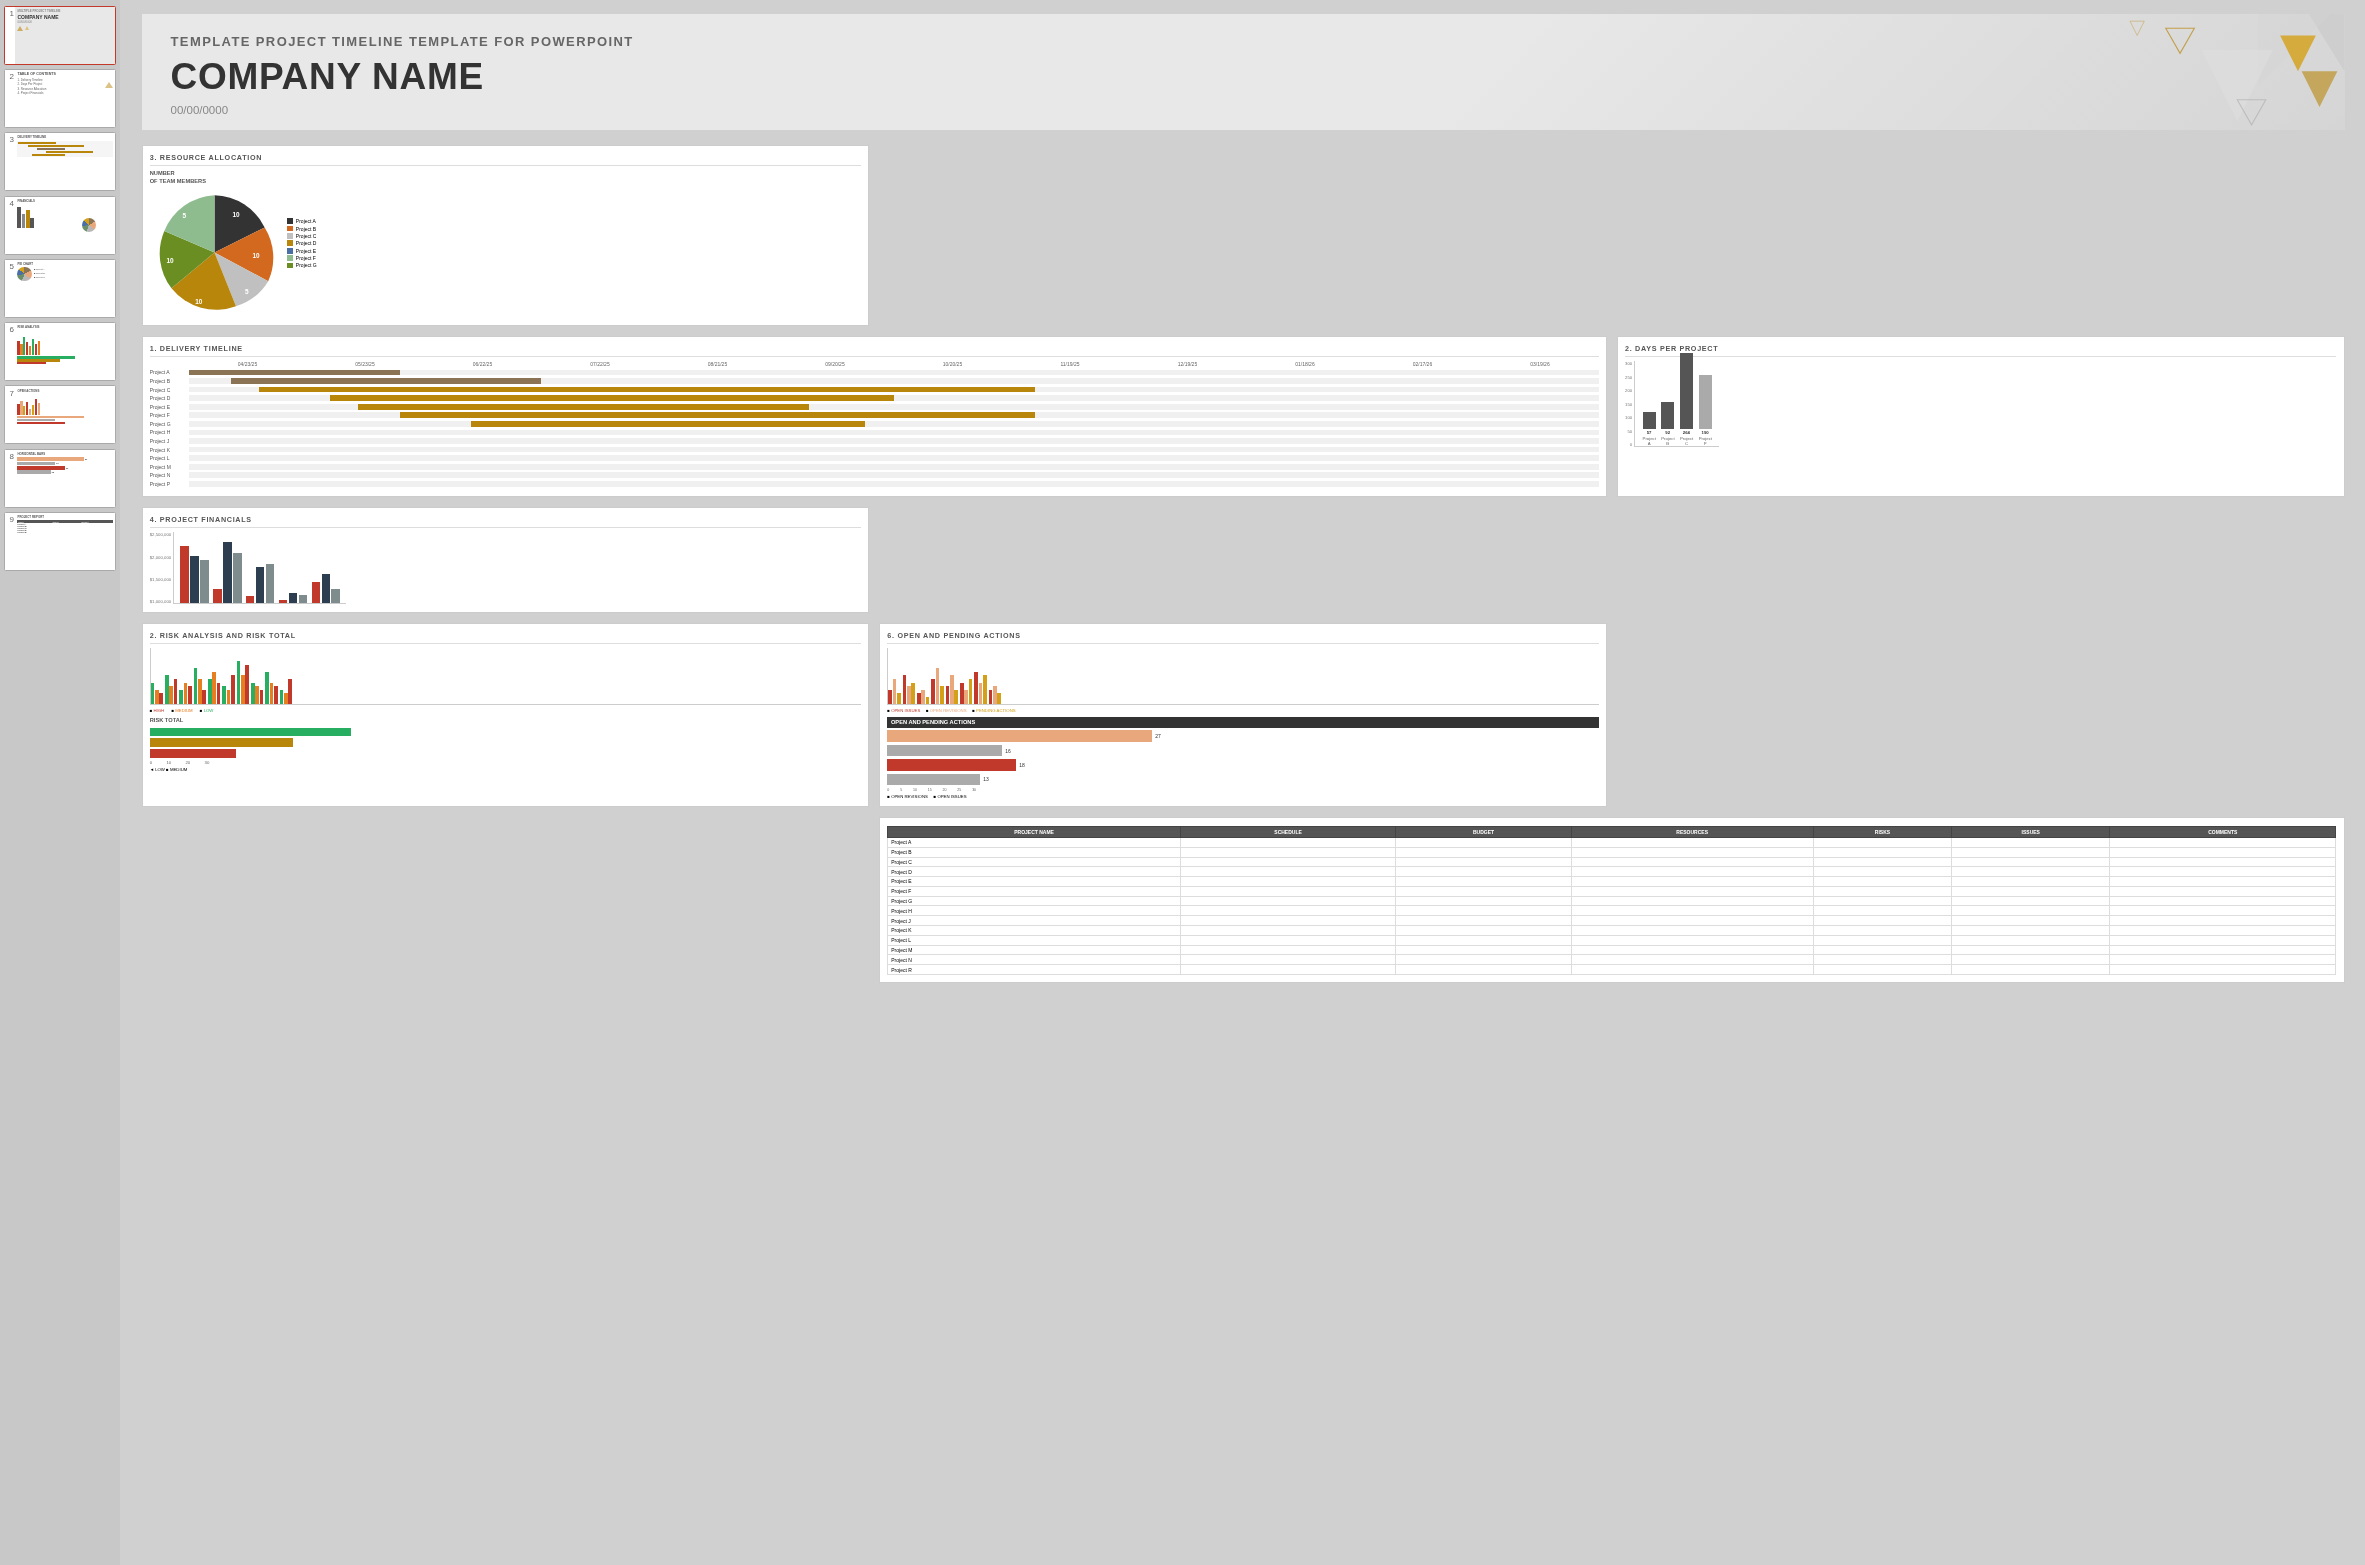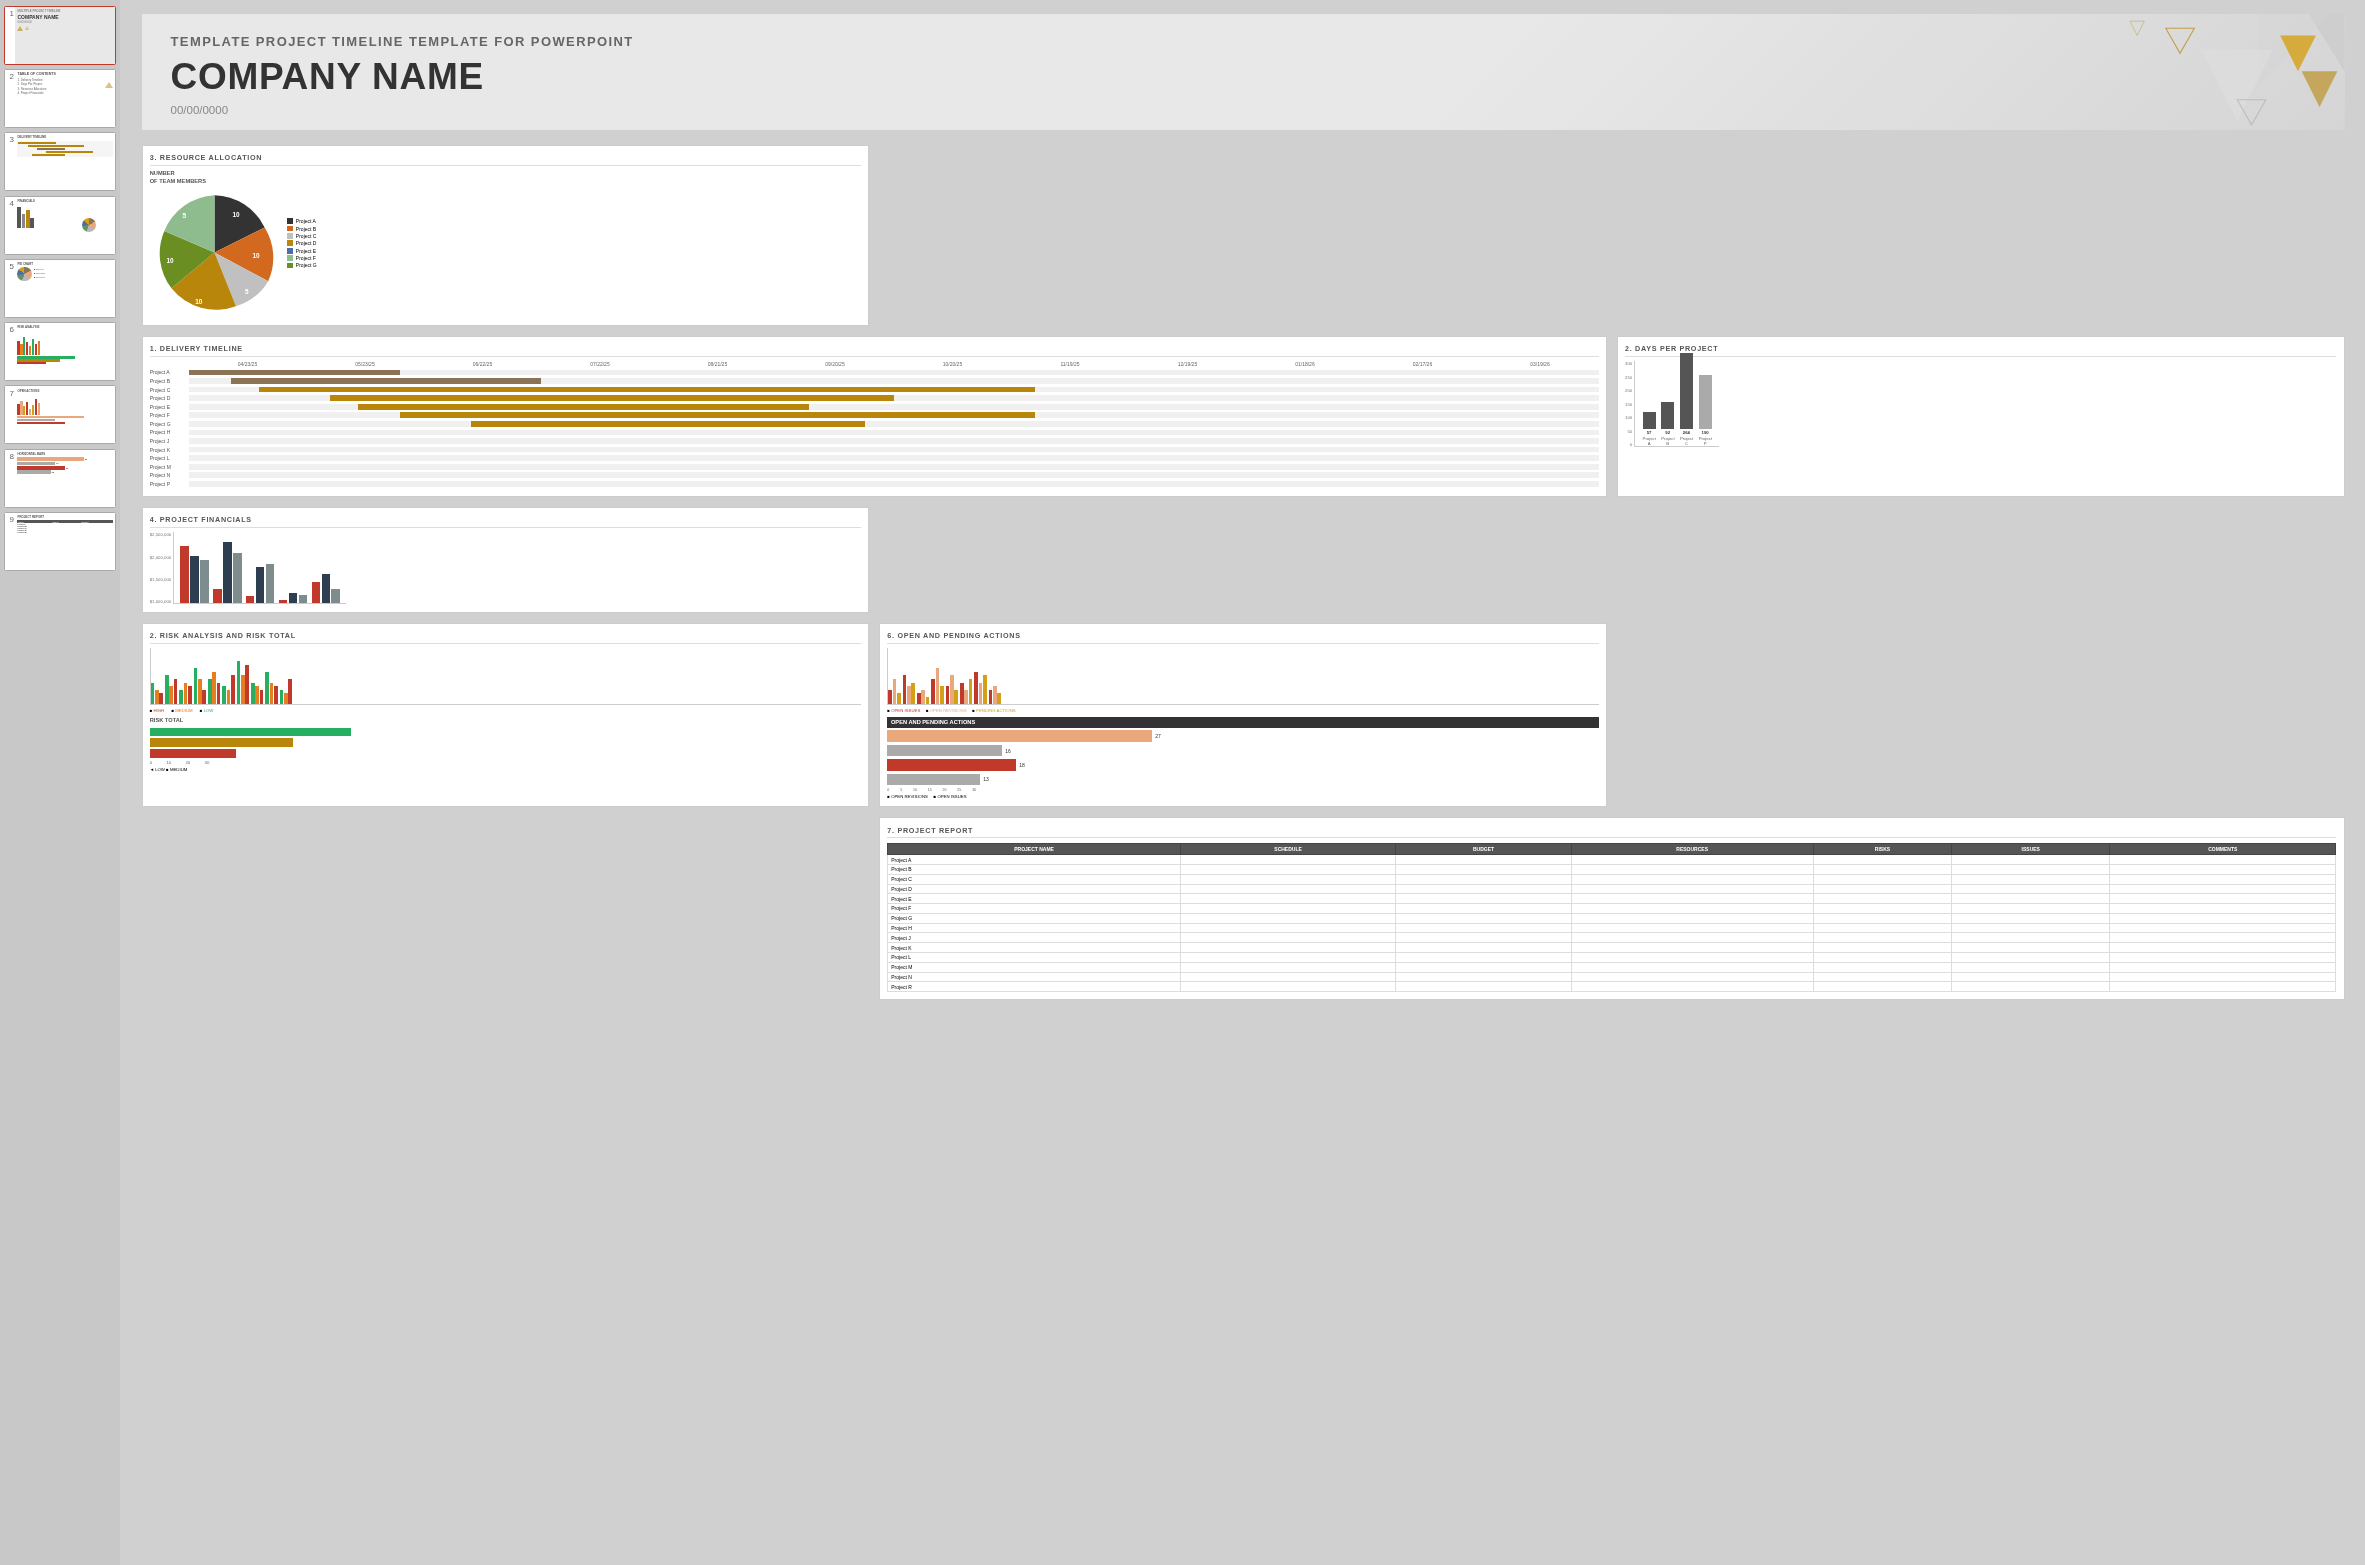--- a/index.html
+++ b/index.html
@@ -867,21 +867,20 @@
           <span>30</span>
         </div>
         <div style="display:flex;gap:5.7px;font-size:4.3px;margin-top:2.2px;">
           <span>■ OPEN REVISIONS</span>
           <span>■ OPEN ISSUES</span>
         </div>
       </div>
     </div>
 
     <div class="panel" style="grid-column:2/4;">
-      <div class="panel-title">7. PROJECT REPORT</div>
       <table class="proj-table">
         <thead>
           <tr>
             <th>PROJECT NAME</th>
             <th>SCHEDULE</th>
             <th>BUDGET</th>
             <th>RESOURCES</th>
             <th>RISKS</th>
             <th>ISSUES</th>
             <th>COMMENTS</th>

